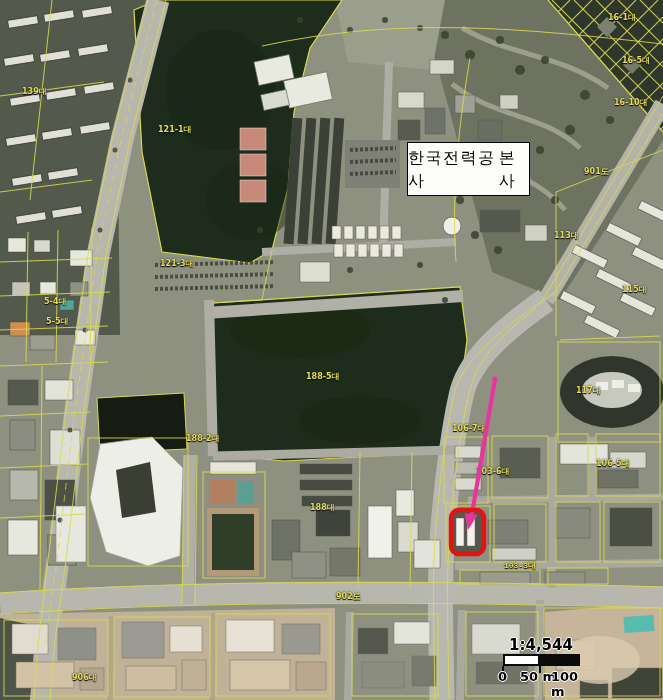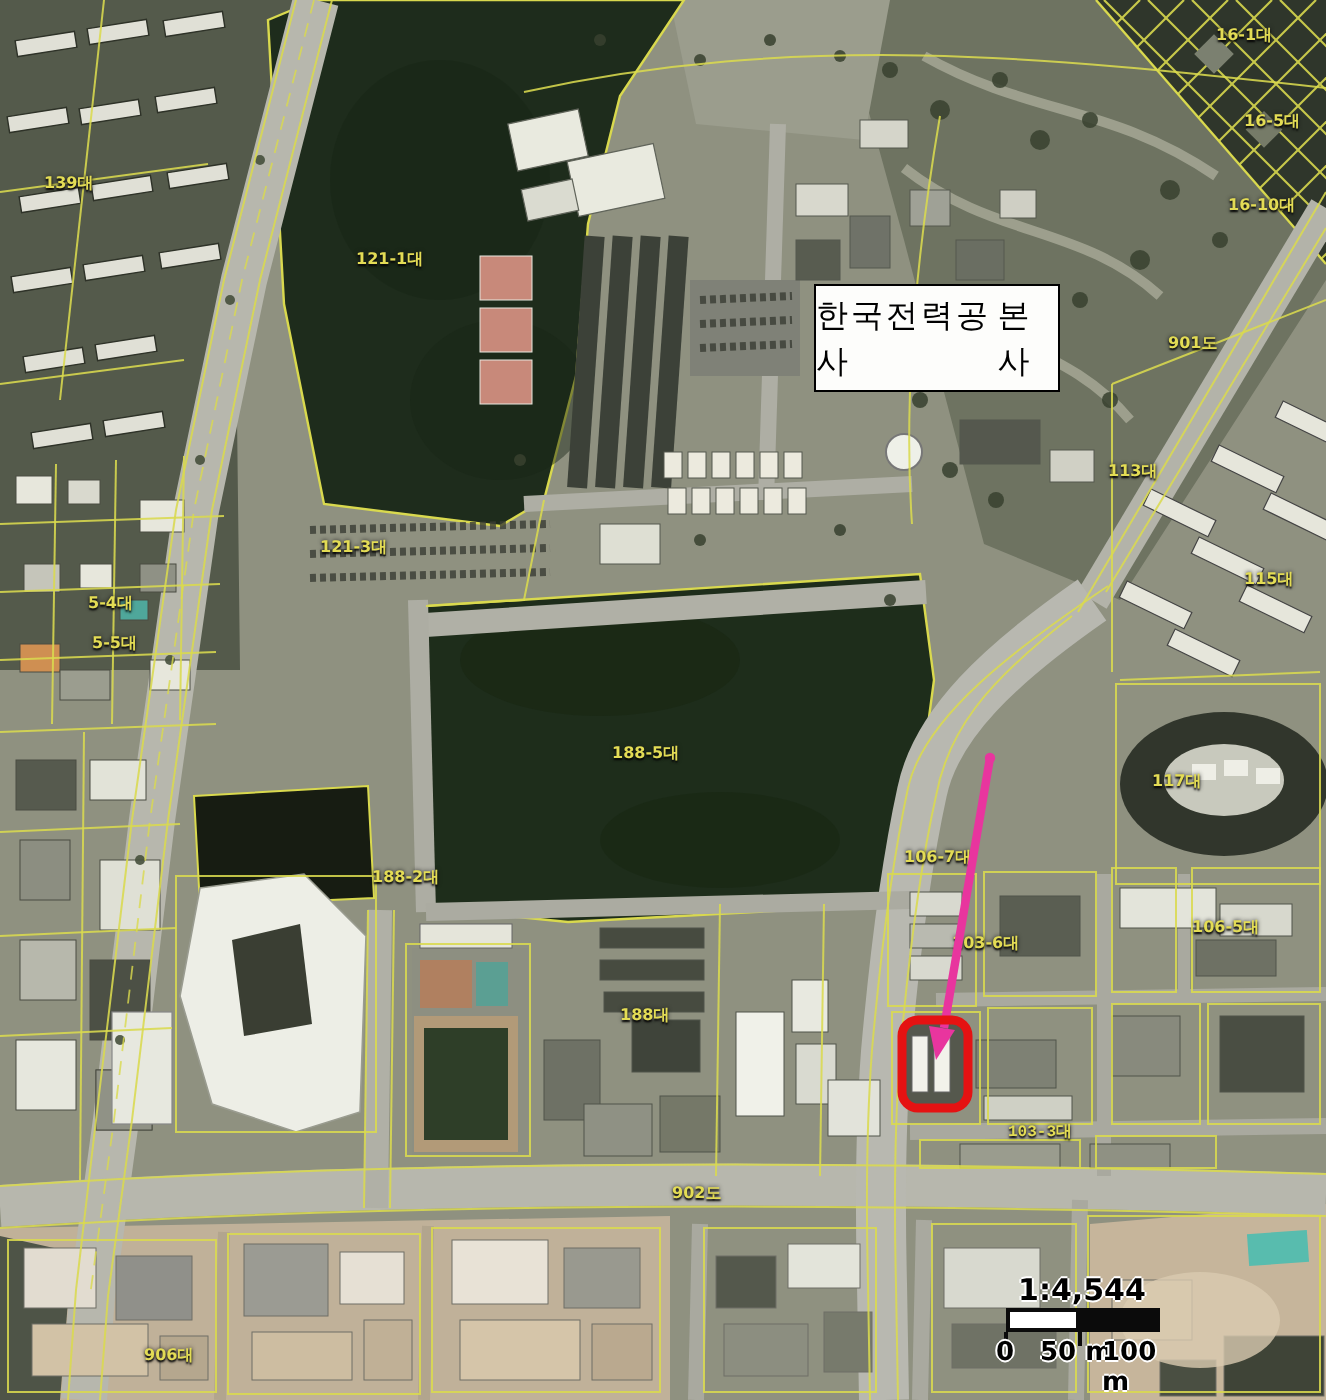--- a/index.html
+++ b/index.html
@@ -409,22 +409,22 @@
       <rect class="cad" x="544" y="608" width="116" height="88"></rect>
       <rect class="cad" x="558" y="342" width="102" height="100"></rect>
       <path class="cad" d="M556,192 L663,150"></path>
         <path class="cad" d="M556,192 L556,336"></path>
         <path class="cad" d="M560,340 L660,336"></path>
     </g>
   </svg>
 
   <div class="layer labels" id="labels">
       <span class="plabel" style="left: 22px; top: 86px;">139대</span>
-      <span class="plabel" style="left: 158px; top: 124px; margin-left: 20px;">121-1대</span>
-      <span class="plabel" style="left: 160px; top: 268px;">121-3대</span>
+      <span class="plabel" style="left: 158px; top: 124px;">121-1대</span>
+      <span class="plabel" style="left: 160px; top: 258px;">121-3대</span>
       <span class="plabel" style="left: 44px; top: 296px; text-align: right;">5-4대</span>
       <span class="plabel" style="left: 46px; top: 316px;">5-5대</span>
       <span class="plabel" style="left: 306px; top: 371px;">188-5대</span>
       <span class="plabel" style="left: 186px; top: 433px;">188-2대</span>
       <span class="plabel" style="left: 310px; top: 502px;">188대</span>
       <span class="plabel" style="left: 452px; top: 423px;">106-7대</span>
       <span class="plabel" style="left: 476px; top: 466px;">103-6대</span>
       <span class="plabel" style="left: 596px; top: 458px;">106-5대</span>
       <span class="plabel" style="left: 504px; top: 560px; font-family: Liberation Mono, monospace;">103-3대</span>
       <span class="plabel" style="left: 554px; top: 230px;">113대</span>

